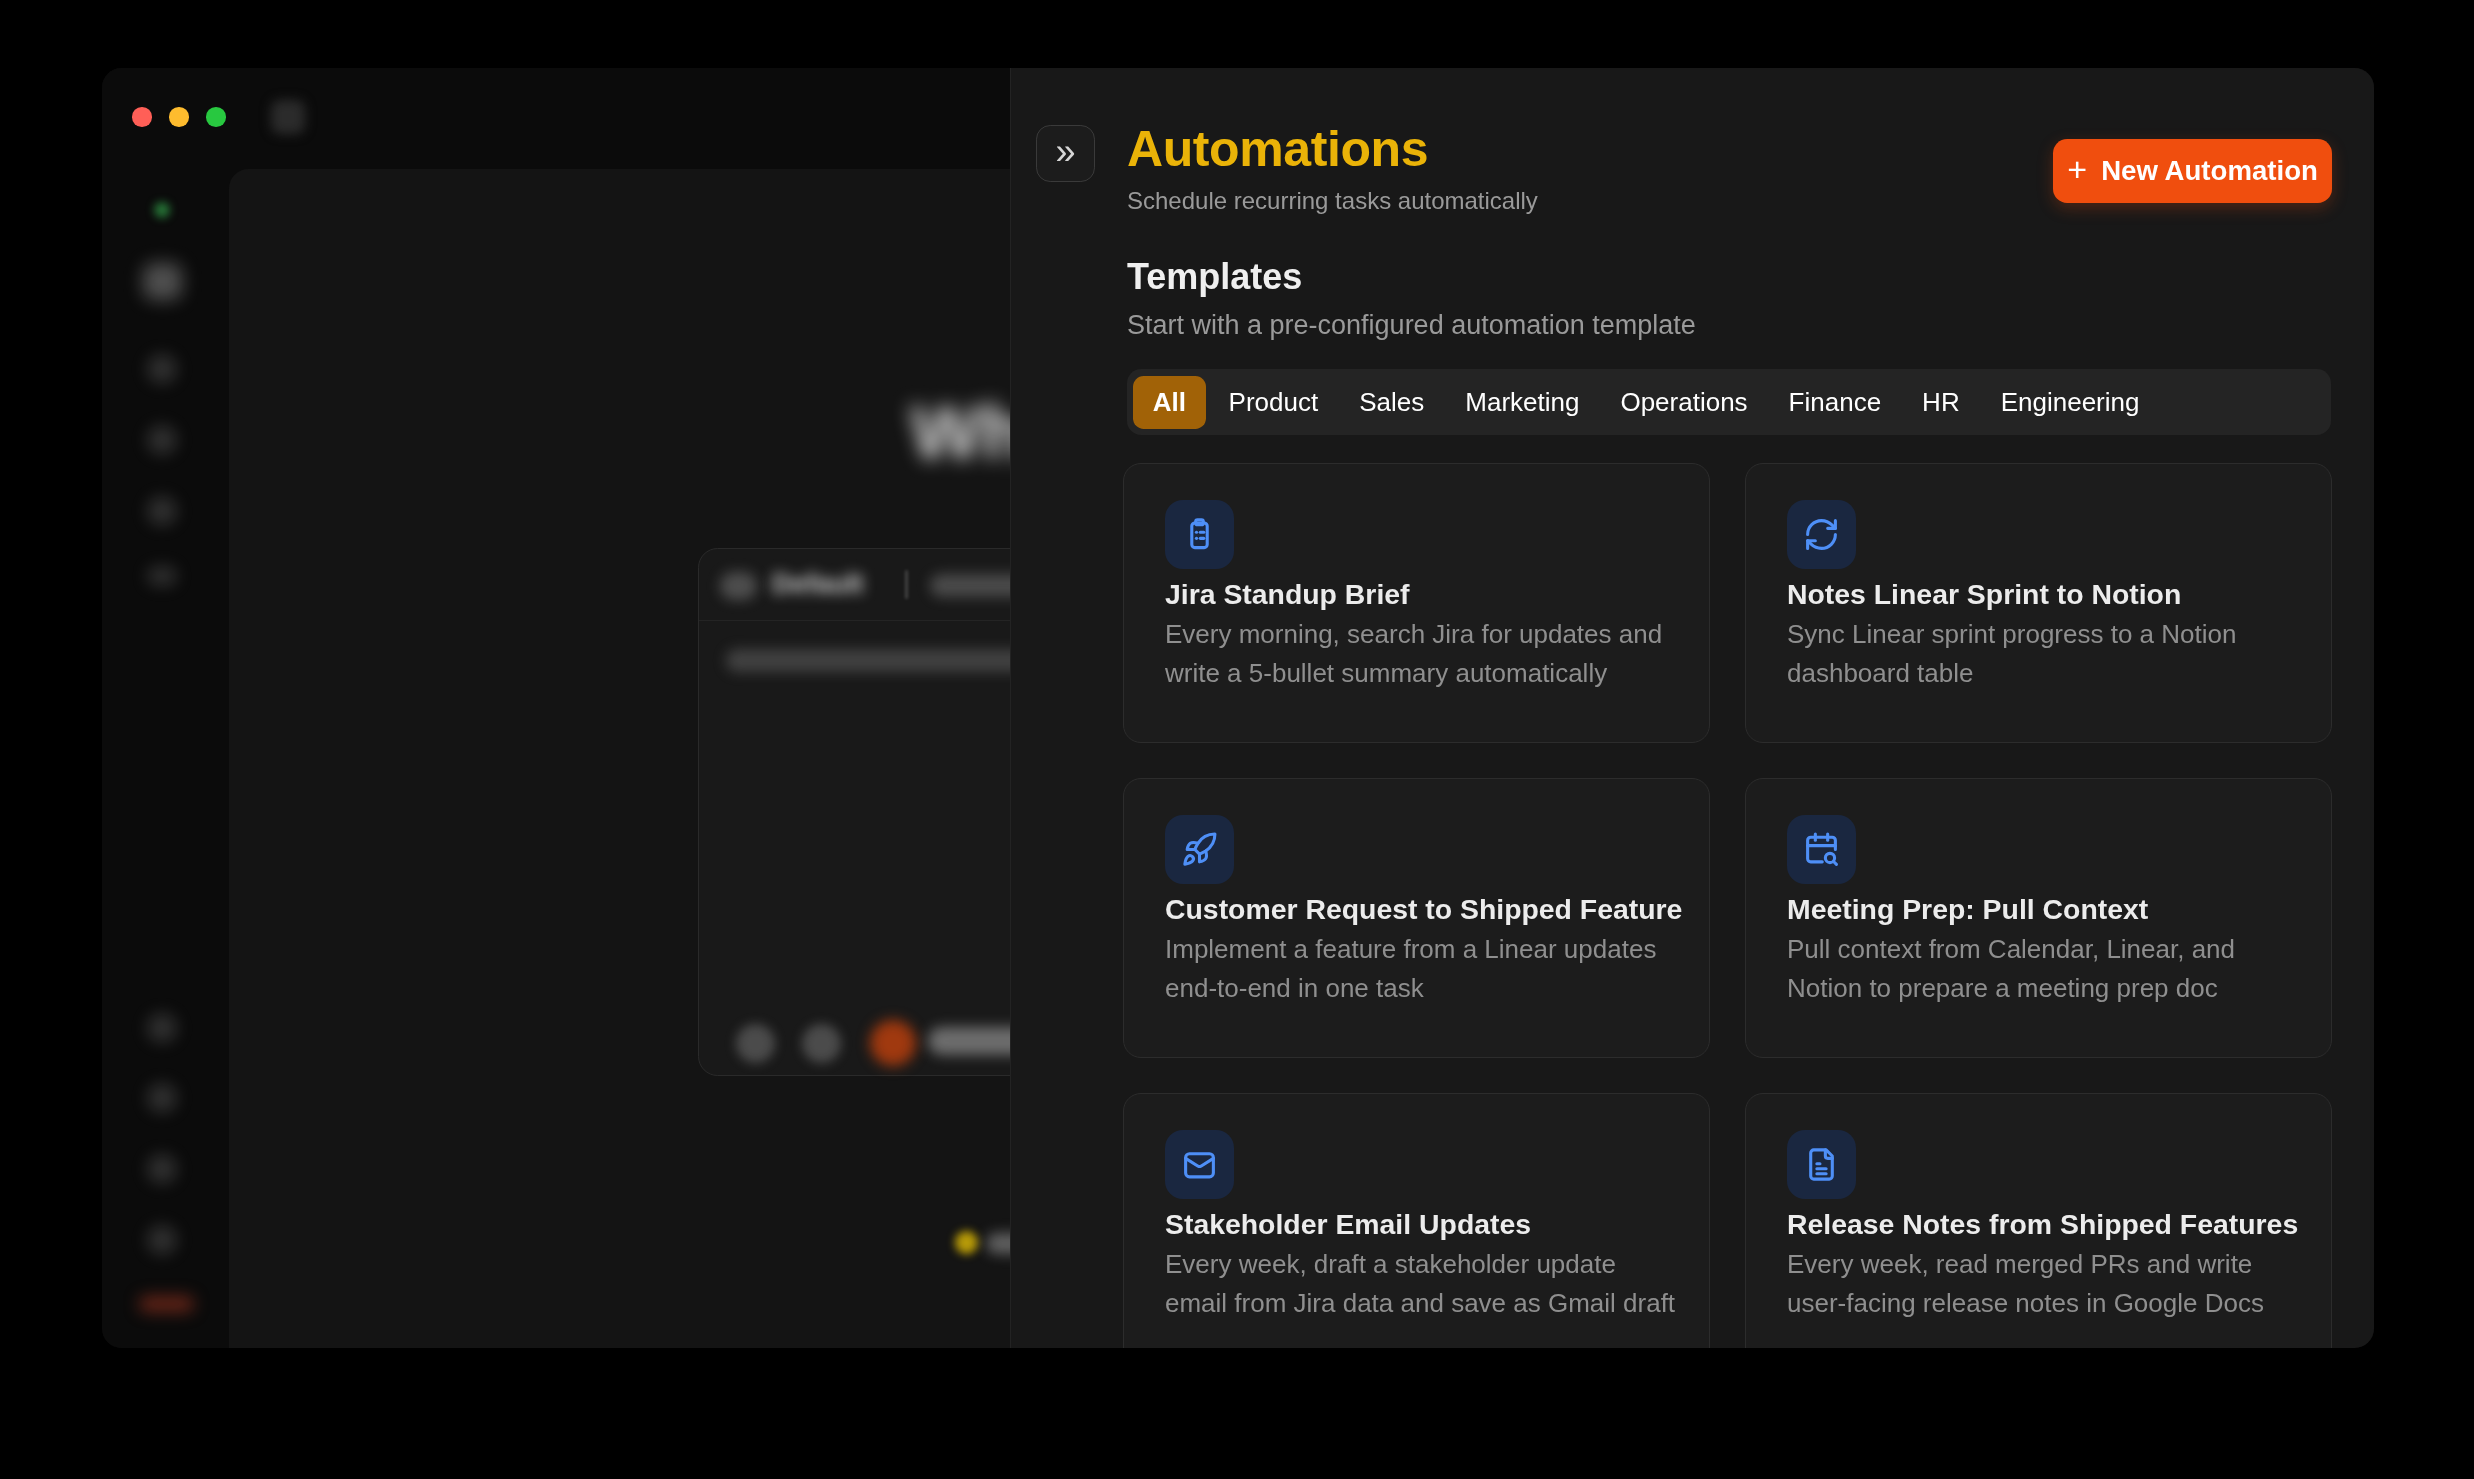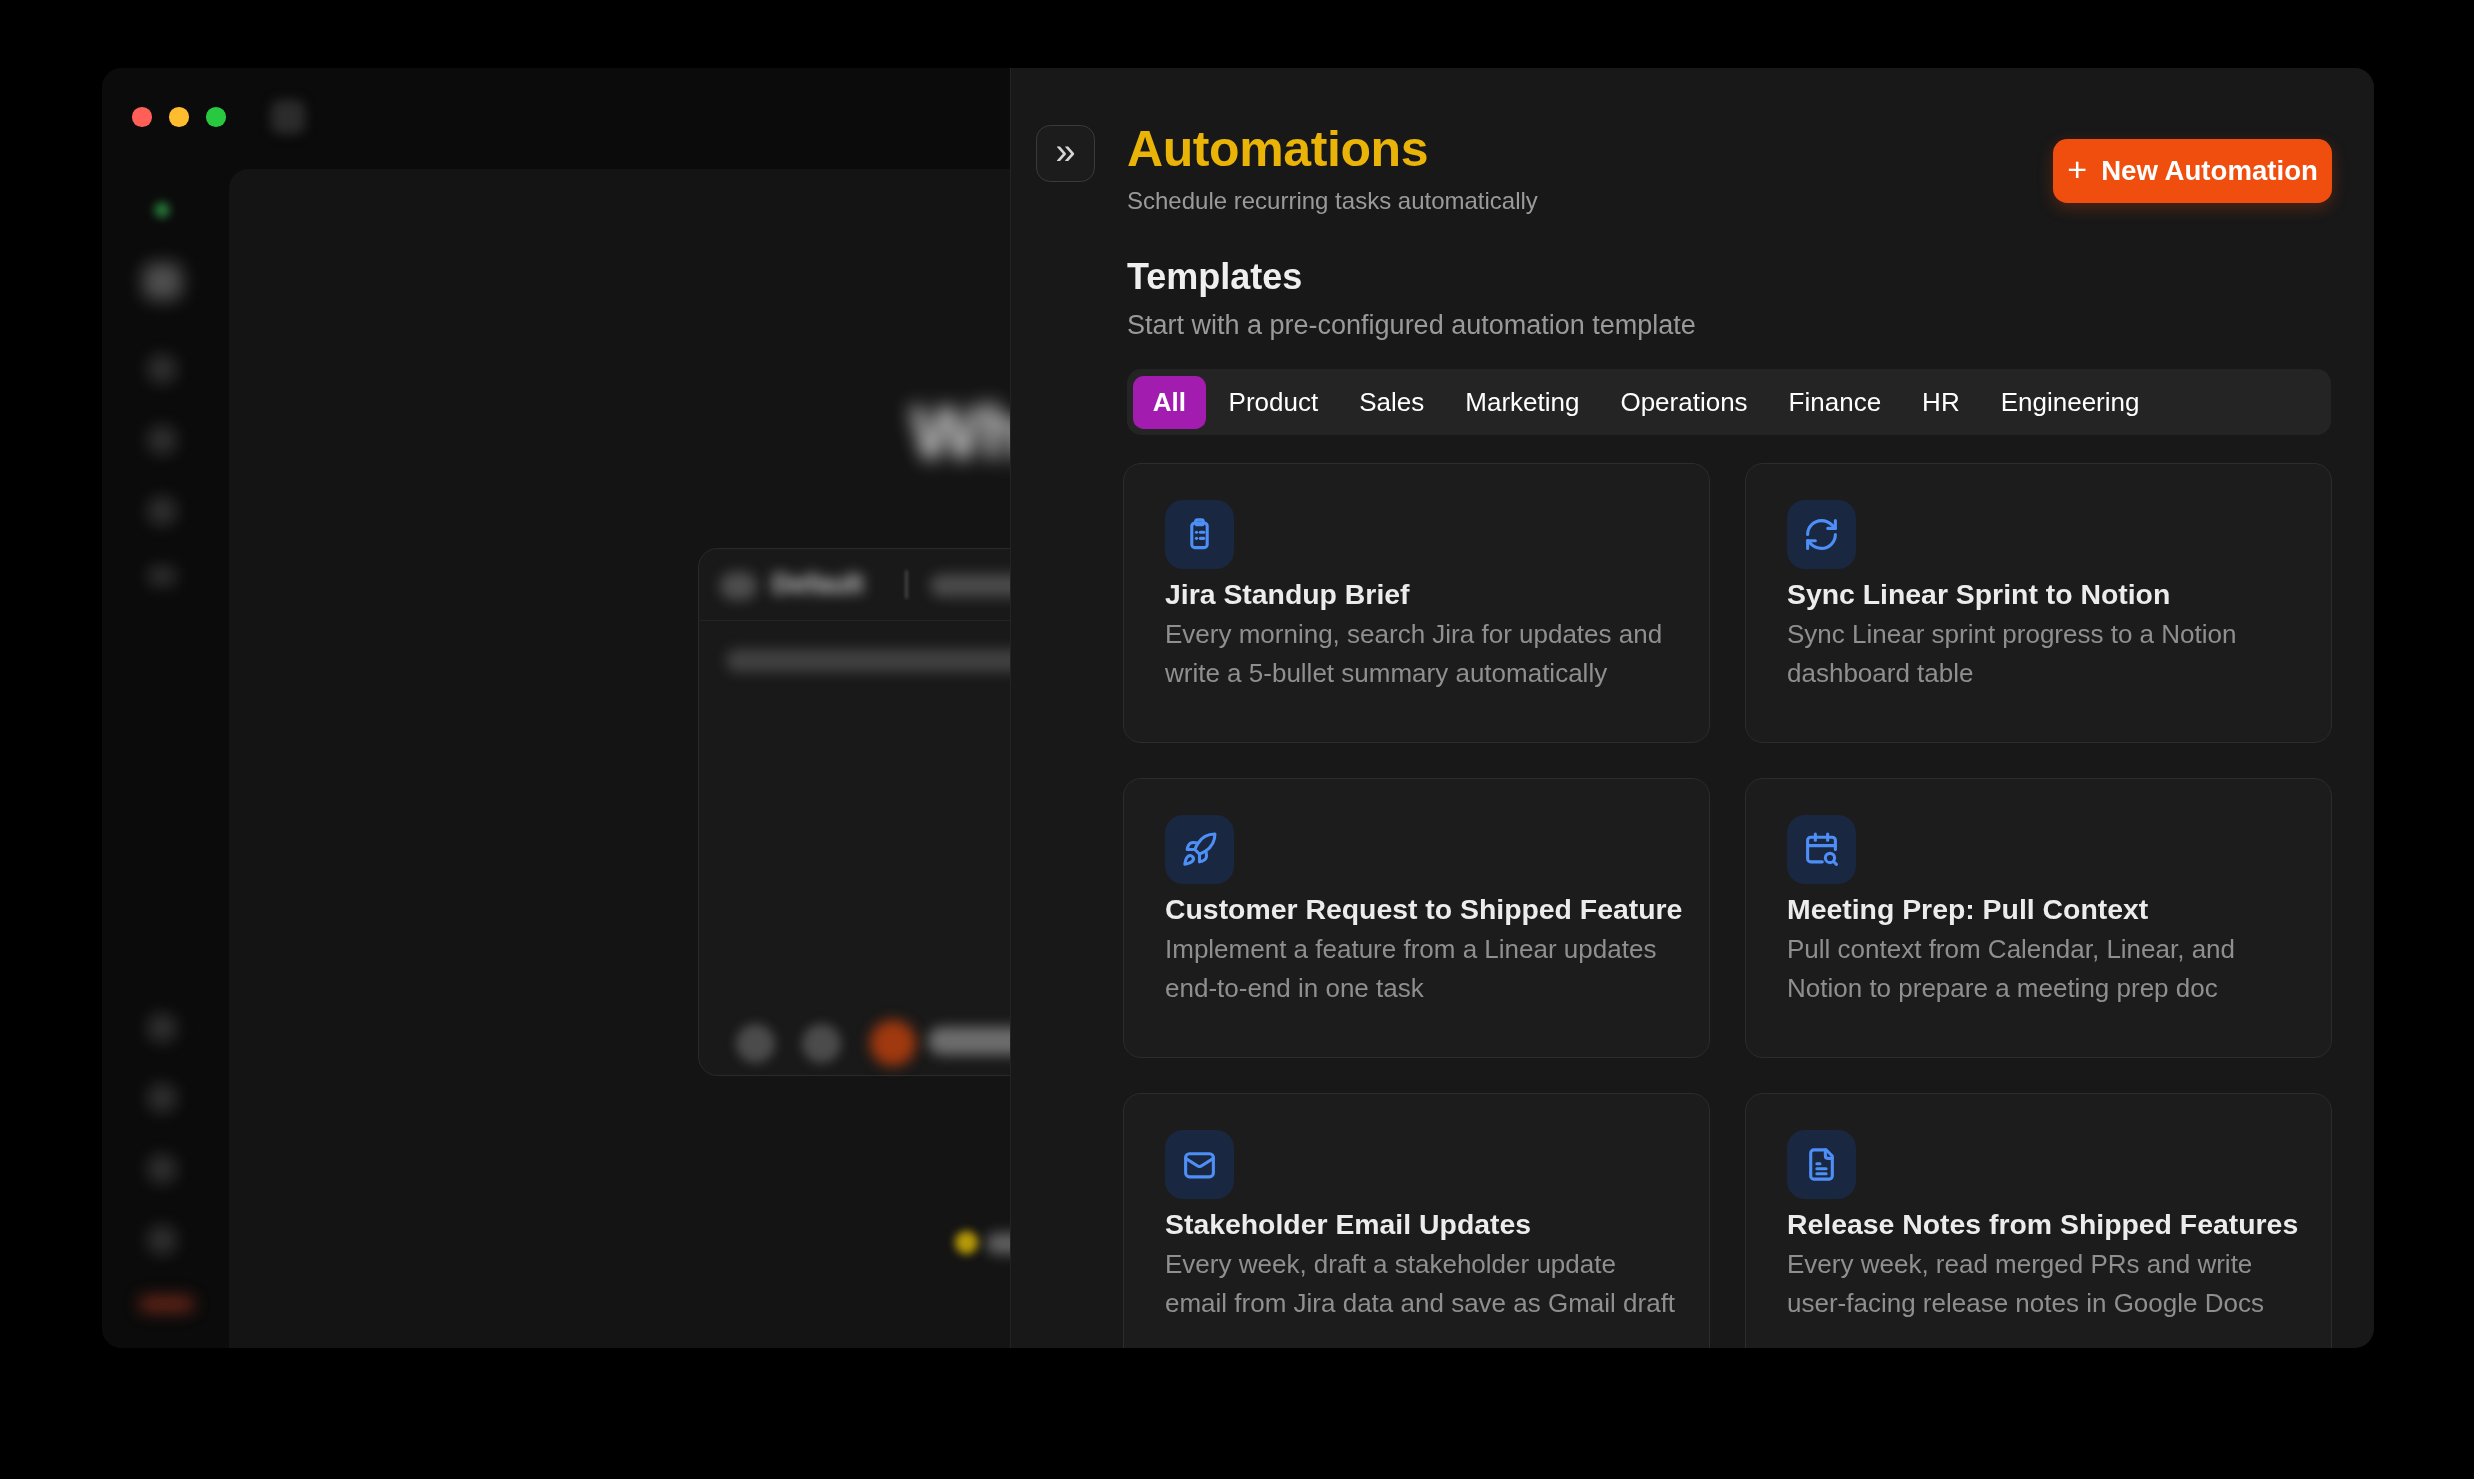--- a/index.html
+++ b/index.html
@@ -35,21 +35,21 @@
   .p-sub{position:absolute;left:116px;top:119px;font-size:24px;color:#9a9a9a;}
   .new-btn{position:absolute;left:1042px;top:71px;width:279px;height:64px;border-radius:14.2px;
            background:#F04E0E;color:#fff;display:flex;align-items:center;justify-content:center;
            gap:14.2px;font-size:27.6px;font-weight:600;cursor:pointer;box-shadow:0 5.3px 16px rgba(240,78,14,.25);}
   .new-btn .plus{font-size:34px;font-weight:400;margin-top:-3.6px;}
   .t-title{position:absolute;left:116px;top:188px;font-size:36px;font-weight:700;color:#efefef;}
   .t-sub{position:absolute;left:116px;top:242px;font-size:27px;color:#9a9a9a;}
   .tabbar{position:absolute;left:116px;top:301px;width:1204px;height:66px;border-radius:14.2px;background:#242424;
           display:flex;align-items:center;gap:41px;padding:0;box-sizing:border-box;}
   .tab{font-size:26px;color:#ffffff;cursor:pointer;white-space:nowrap;}
-  .tab.active{background:#a21caf;color:#ffffff;font-weight:600;border-radius:10.7px;
+  .tab.active{background:#a16207;color:#ffffff;font-weight:600;border-radius:10.7px;
               height:53px;line-height:53px;padding:0 19.6px;margin:0 -18px 0 6.2px;}
   .grid{position:absolute;left:112px;top:395px;width:1209px;display:grid;
         grid-template-columns:1fr 1fr;column-gap:33px;row-gap:31px;gap:35px;}
   .card{height:280px;background:#1c1c1c;border:0.9px solid #2c2c2c;border-radius:18px;position:relative;
         box-sizing:border-box;cursor:pointer;}
   .tile{position:absolute;left:41px;top:36px;width:69px;height:69px;border-radius:18px;background:#1a2740;
         display:flex;align-items:center;justify-content:center;}
   .tile svg{width:37px;height:37px;stroke:#4E8FF7;fill:none;stroke-width:2;stroke-linecap:round;stroke-linejoin:round;}
   .c-title{position:absolute;left:41px;top:114px;font-size:28.4px;font-weight:600;color:#ececec;}
   .c-desc{position:absolute;left:41px;top:151px;width:516px;font-size:26px;line-height:39px;color:#8f8f8f;}
@@ -143,21 +143,21 @@
 
         <div class="card">
           <div class="tile">
             <svg viewBox="0 0 24 24">
                 <path d="M21 12a9 9 0 0 1-9 9 9.75 9.75 0 0 1-6.74-2.74L3 16"></path>
                 <path d="M8 16H3v5"></path>
                 <path d="M3 12a9 9 0 0 1 9-9 9.75 9.75 0 0 1 6.74 2.74L21 8"></path>
                 <path d="M16 8h5V3"></path>
               </svg>
           </div>
-          <div class="c-title">Sync Linear Sprint to Notion</div>
+          <div class="c-title">Notes Linear Sprint to Notion</div>
           <div class="c-desc">Sync Linear sprint progress to a Notion dashboard table</div>
         </div>
 
         <div class="card">
           <div class="tile">
             <svg viewBox="0 0 24 24">
                 <path d="M4.5 16.5c-1.5 1.26-2 5-2 5s3.74-.5 5-2c.71-.84.7-2.13-.09-2.91a2.18 2.18 0 0 0-2.91-.09z"></path>
                 <path d="m12 15-3-3a22 22 0 0 1 2-3.95A12.88 12.88 0 0 1 22 2c0 2.72-.78 7.5-6 11a22.35 22.35 0 0 1-4 2z"></path>
                 <path d="M9 12H4s.55-3.03 2-4c1.62-1.08 5 0 5 0"></path>
                 <path d="M12 15v5s3.03-.55 4-2c1.08-1.62 0-5 0-5"></path>

